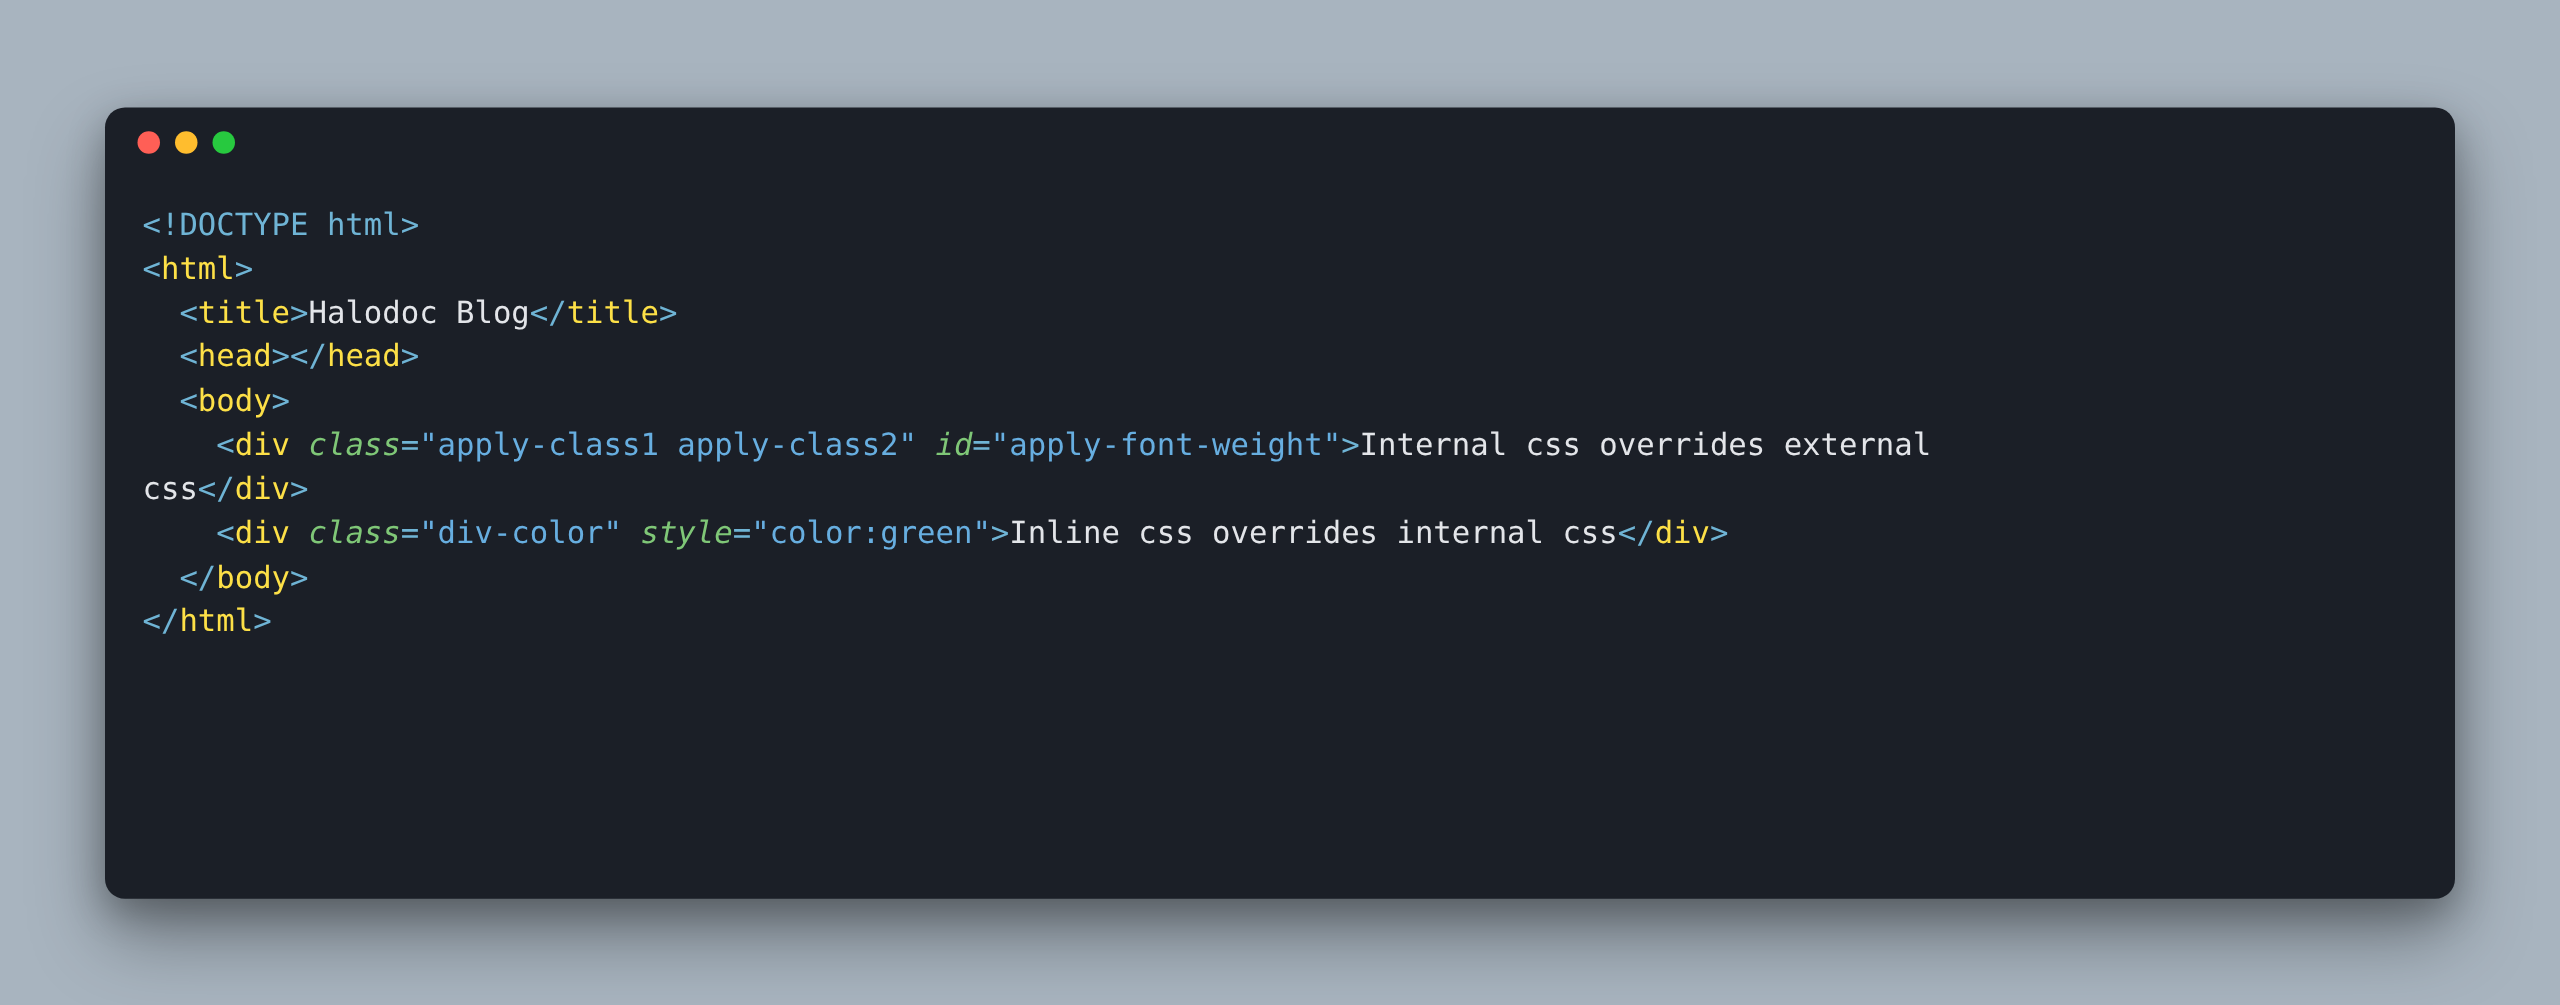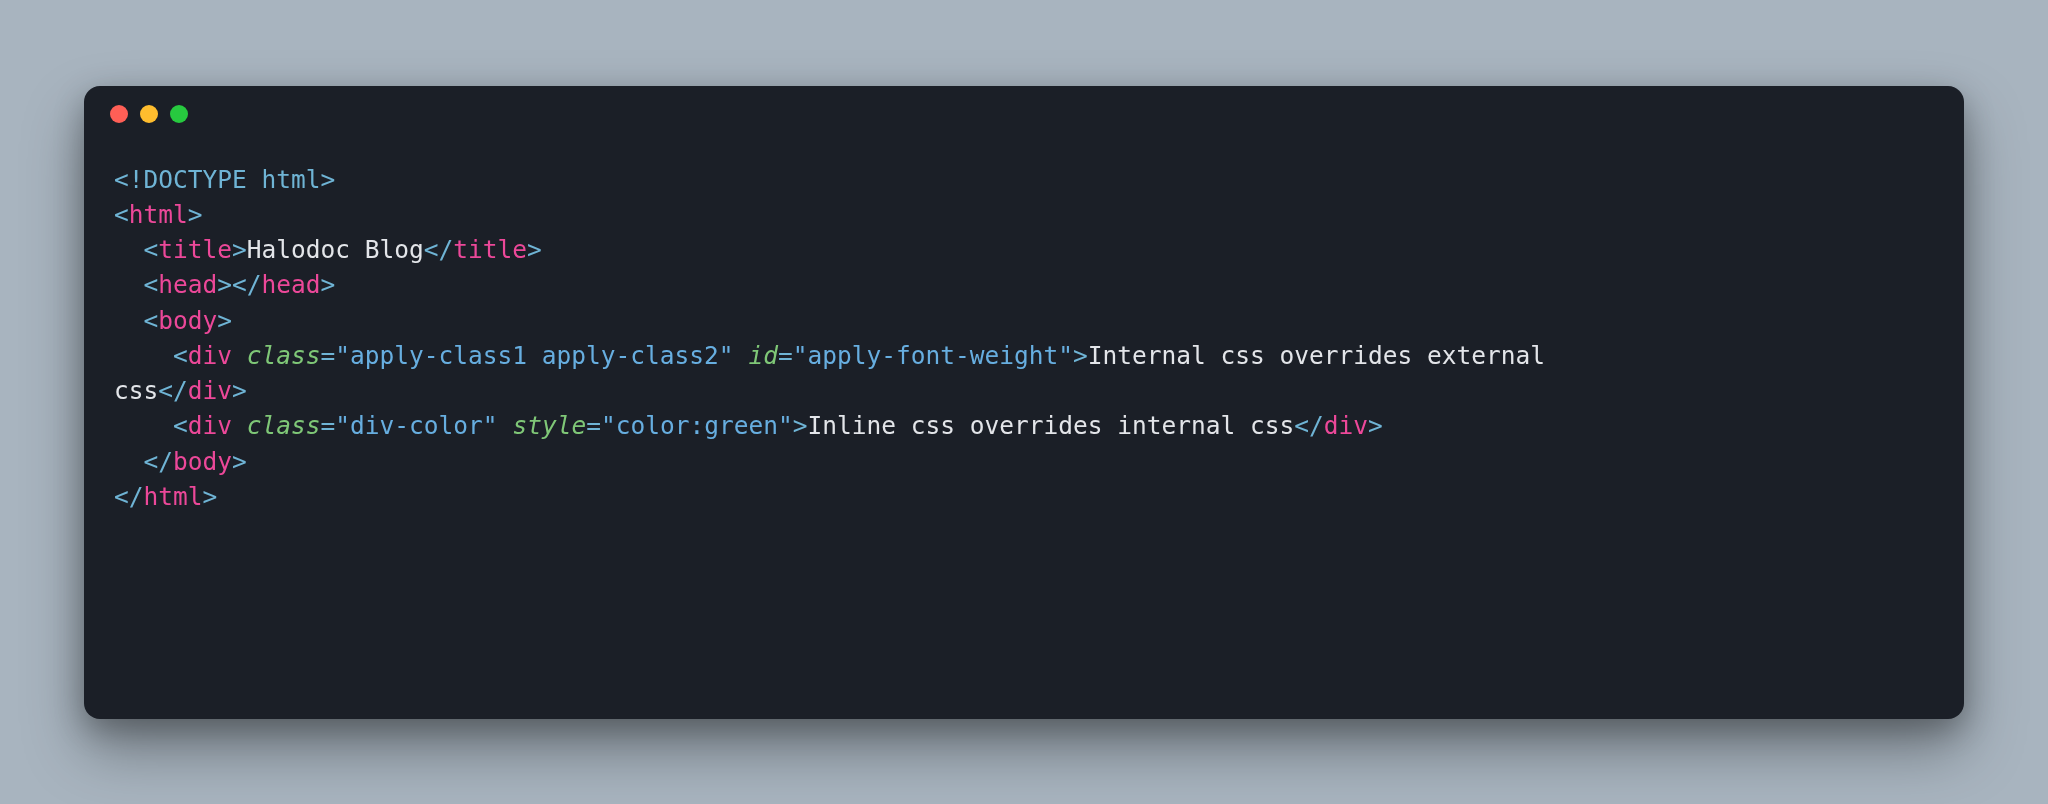--- a/index.html
+++ b/index.html
@@ -36,21 +36,21 @@
   .dot.yellow { background: #ffbd2e; }
   .dot.green { background: #27c93f; }
   .code {
     padding: 20px 30px 30px 30px;
     font-size: 24.5px;
     line-height: 1.44;
     white-space: pre;
     color: #d5d8dd;
   }
   .t-punc   { color: #6fb4d5; }   
-  .t-tag    { color: #ec4899; }   
+  .t-tag    { color: #fde047; }   
   .t-doctype{ color: #6fb4d5; }
   .t-attr   { color: #7fc777; font-style: italic; }   
   .t-str    { color: #67aee0; }   
   .t-text   { color: #e3e5e9; }   
 </style>
 </head>
 <body>
 
 <div class="window">
   <div class="titlebar">

